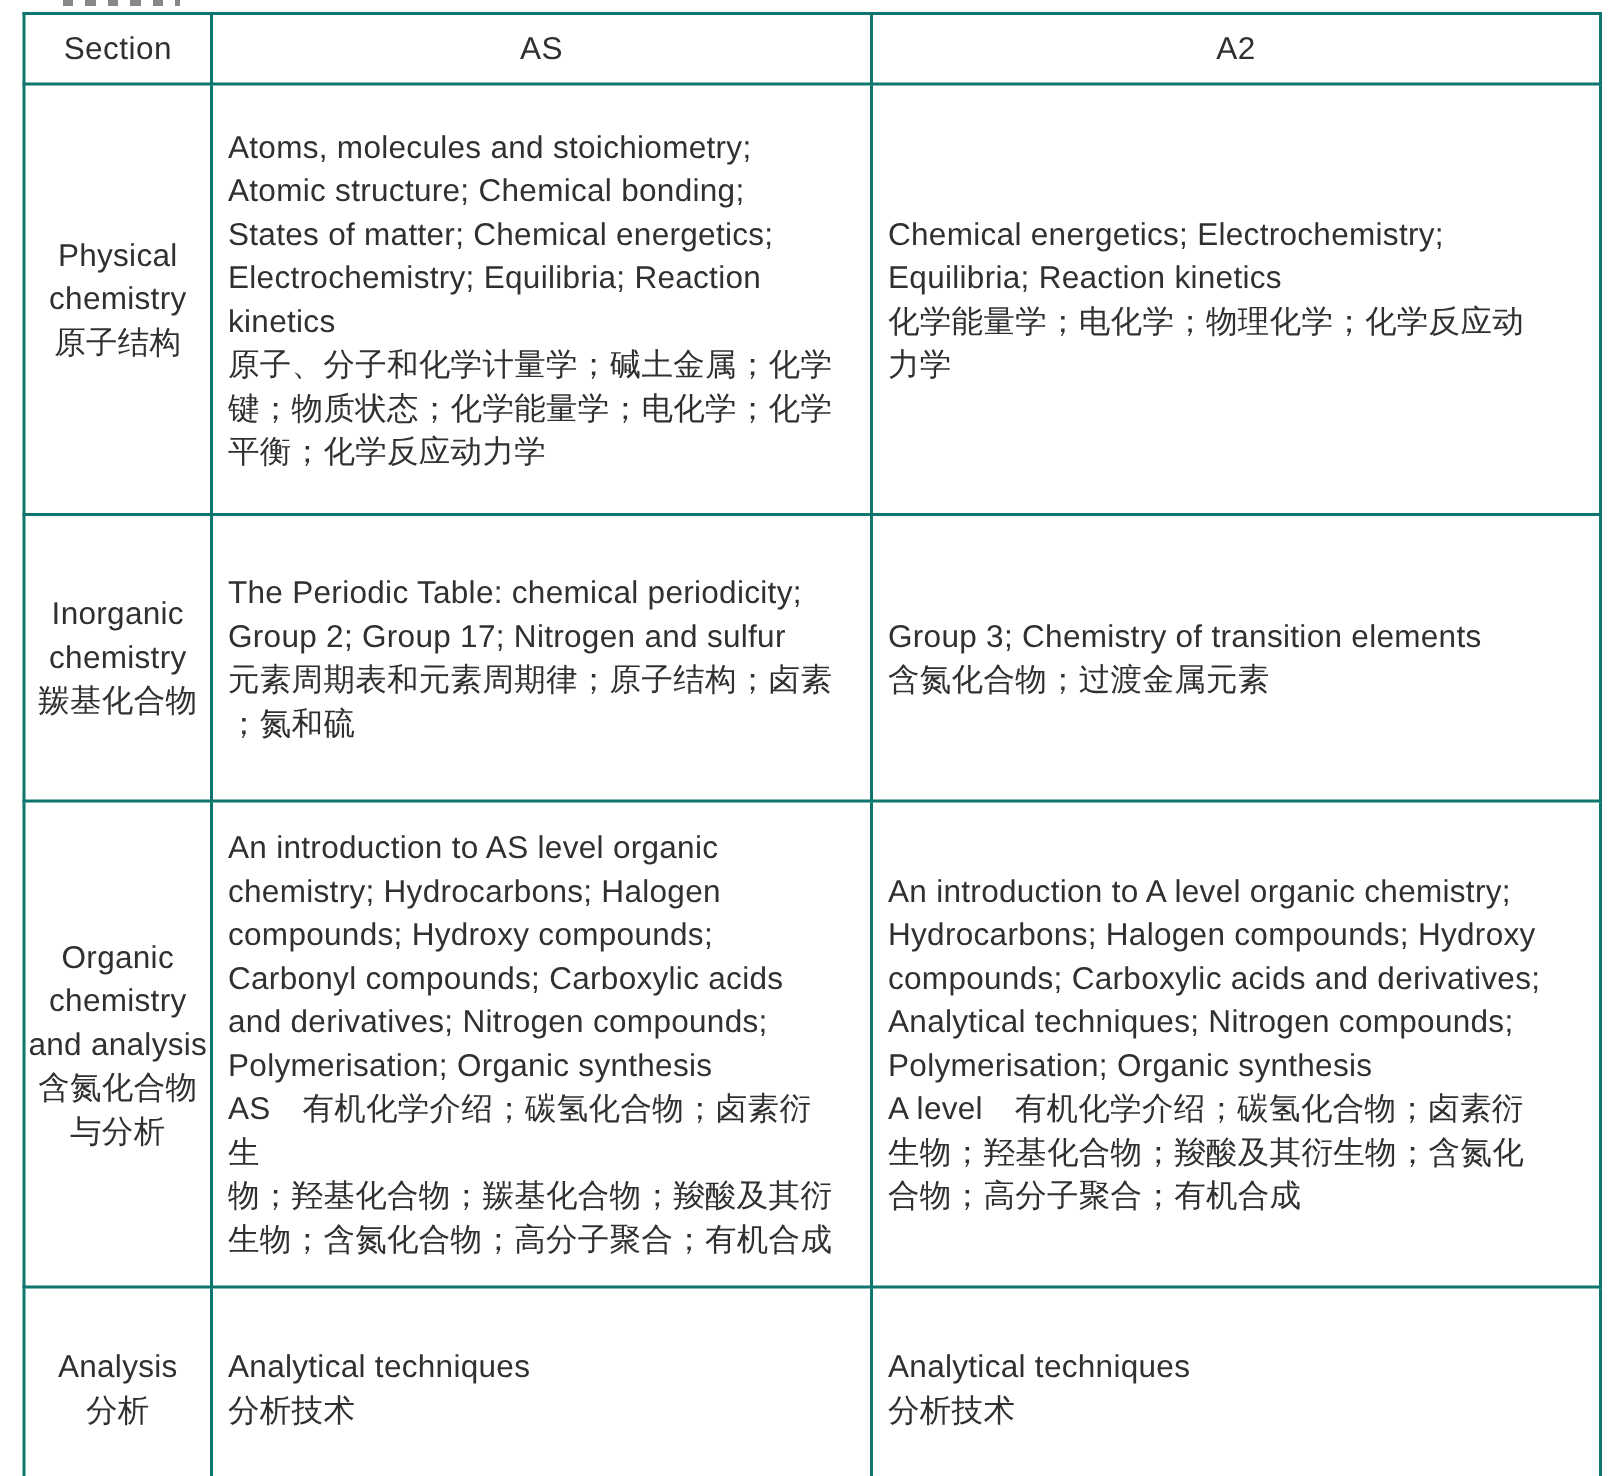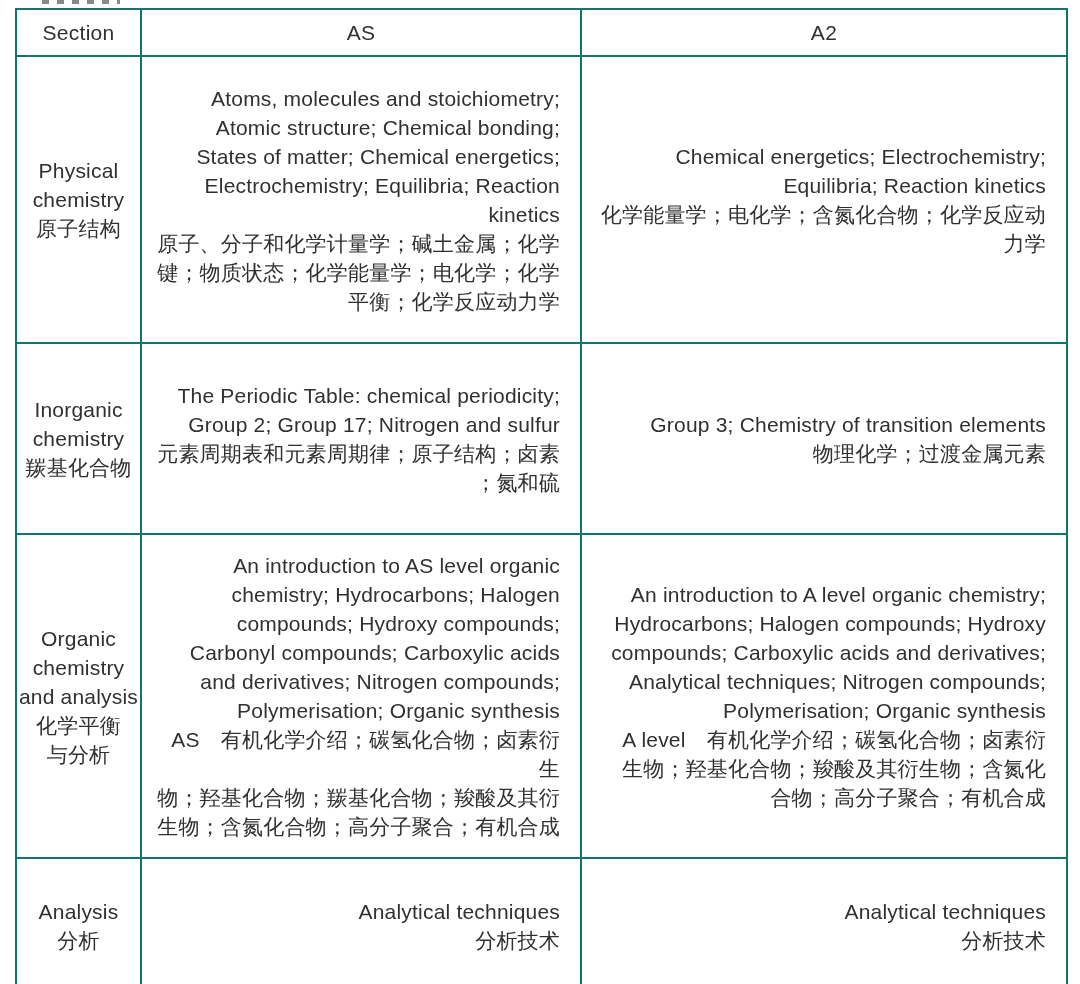--- a/index.html
+++ b/index.html
@@ -63,21 +63,21 @@
     vertical-align: middle;
     font-size: 21px;
     line-height: 29px;
     letter-spacing: 0.2px;
   }
   td.section-cell {
     text-align: center;
     padding: 2px 0;
   }
   td.topic-cell {
-    text-align: right;
+    text-align: left;
     padding: 4px 20px 4px 10px;
   }
   .en { display: block; }
   .zh { display: block; white-space: pre-line; }
 </style>
 </head>
 <body>
 
 <div class="page">
 
@@ -103,43 +103,43 @@
           <span class="zh">原子结构</span>
         </td>
         <td class="topic-cell">
           <span class="en">Atoms, molecules and stoichiometry; Atomic structure; Chemical bonding; States of matter; Chemical energetics; Electrochemistry; Equilibria; Reaction kinetics</span>
           <span class="zh">原子、分子和化学计量学；碱土金属；化学
 键；物质状态；化学能量学；电化学；化学
 平衡；化学反应动力学</span>
         </td>
         <td class="topic-cell">
           <span class="en">Chemical energetics; Electrochemistry; Equilibria; Reaction kinetics</span>
-          <span class="zh">化学能量学；电化学；含氮化合物；化学反应动
+          <span class="zh">化学能量学；电化学；物理化学；化学反应动
 力学</span>
         </td>
       </tr>
       <tr class="r-inorg">
         <td class="section-cell">
           <span class="en">Inorganic chemistry</span>
           <span class="zh">羰基化合物</span>
         </td>
         <td class="topic-cell">
           <span class="en">The Periodic Table: chemical periodicity; Group 2; Group 17; Nitrogen and sulfur</span>
           <span class="zh">元素周期表和元素周期律；原子结构；卤素
 ；氮和硫</span>
         </td>
         <td class="topic-cell">
           <span class="en">Group 3; Chemistry of transition elements</span>
-          <span class="zh">物理化学；过渡金属元素</span>
+          <span class="zh">含氮化合物；过渡金属元素</span>
         </td>
       </tr>
       <tr class="r-org">
         <td class="section-cell">
           <span class="en">Organic chemistry and analysis</span>
-          <span class="zh">化学平衡
+          <span class="zh">含氮化合物
 与分析</span>
         </td>
         <td class="topic-cell">
           <span class="en">An introduction to AS level organic chemistry; Hydrocarbons; Halogen compounds; Hydroxy compounds; Carbonyl compounds; Carboxylic acids and derivatives; Nitrogen compounds; Polymerisation; Organic synthesis</span>
           <span class="zh">AS　有机化学介绍；碳氢化合物；卤素衍生
 物；羟基化合物；羰基化合物；羧酸及其衍
 生物；含氮化合物；高分子聚合；有机合成</span>
         </td>
         <td class="topic-cell">
           <span class="en">An introduction to A level organic chemistry; Hydrocarbons; Halogen compounds; Hydroxy compounds; Carboxylic acids and derivatives; Analytical techniques; Nitrogen compounds; Polymerisation; Organic synthesis</span>

